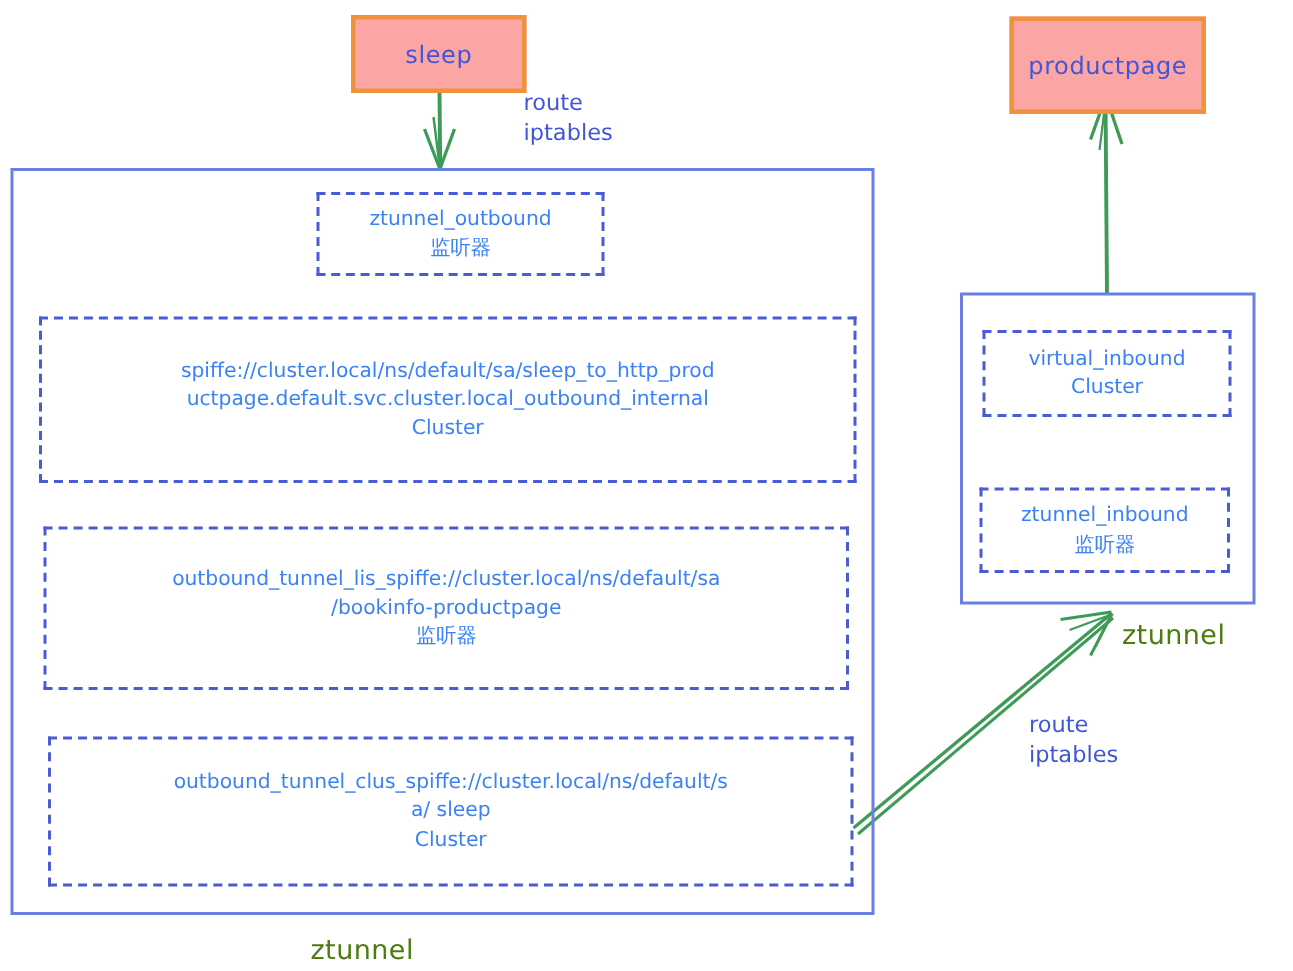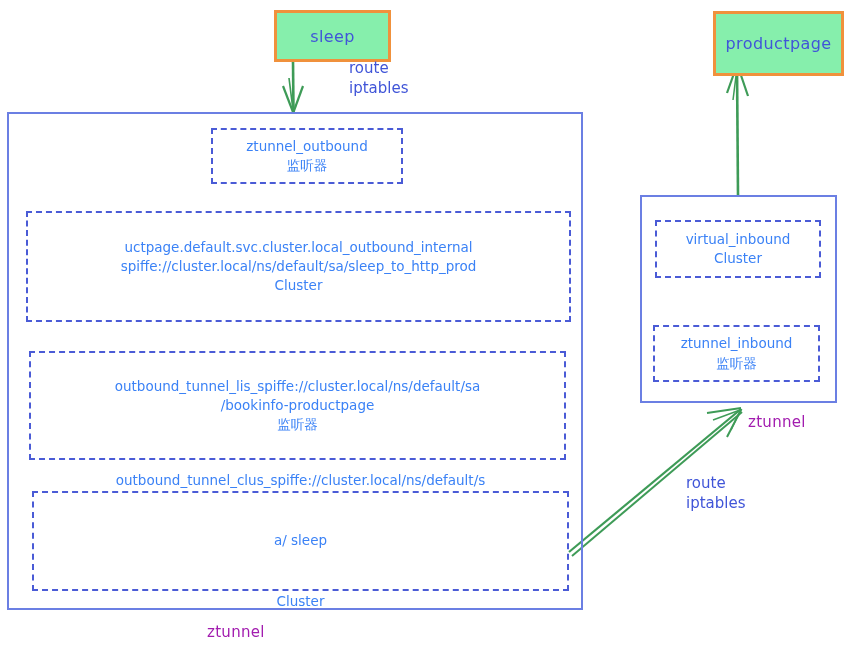--- a/index.html
+++ b/index.html
@@ -24,28 +24,27 @@
 
   .node {
     position: absolute;
     box-sizing: border-box;
     color: #4A5BD6;
   }
 
   
   .svc-box {
     border: 3px solid #F0913C;
-    background: #86efac;
+    background: #fca5a5;
     display: flex;
     align-items: center;
     justify-content: center;
     font-size: 16px;
     color: #4055D8;
     letter-spacing: 0.4px;
-    margin-left: 40px;
   }
 
   
   .container-box {
     border: 2px solid #6B7FE3;
     background: transparent;
   }
 
   
   .dashed-box {
@@ -69,21 +68,21 @@
 
   
   .label {
     position: absolute;
     font-size: 15px;
     line-height: 1.35;
     text-align: left;
     white-space: pre-line;
   }
   .label-blue { color: #4055D8; }
-  .label-orange { color: #a21caf; font-size: 15px; letter-spacing: 0.3px; }
+  .label-orange { color: #4d7c0f; font-size: 18px; letter-spacing: 0.3px; }
 
   svg.arrows {
     position: absolute;
     left: 0; top: 0;
     width: 862px;
     height: 647px;
     pointer-events: none;
   }
   .grn { stroke: #3E9B57; fill: none; }
 </style>
@@ -131,32 +130,32 @@
 
   <div class="node container-box" style="left:7px; top:112px; width:576px; height:498px;">
   </div>
 
   <div class="node dashed-box" style="left:211px; top:128px; width:192px; height:56px;">
     <span class="ln">ztunnel_outbound</span>
     <span class="ln">监听器</span>
   </div>
 
   <div class="node dashed-box" style="left:26px; top:211px; width:545px; height:111px;">
+    <span class="ln">spiffe://cluster.local/ns/default/sa/sleep_to_http_prod</span>
     <span class="ln">uctpage.default.svc.cluster.local_outbound_internal</span>
-    <span class="ln">spiffe://cluster.local/ns/default/sa/sleep_to_http_prod</span>
     <span class="ln">Cluster</span>
   </div>
 
   <div class="node dashed-box" style="left:29px; top:351px; width:537px; height:109px;">
     <span class="ln">outbound_tunnel_lis_spiffe://cluster.local/ns/default/sa</span>
     <span class="ln">/bookinfo-productpage</span>
     <span class="ln">监听器</span>
   </div>
 
-  <div class="node dashed-box" style="left:32px; top:491px; width:537px; height:100px;gap:41px;">
+  <div class="node dashed-box" style="left:32px; top:491px; width:537px; height:100px;">
     <span class="ln">outbound_tunnel_clus_spiffe://cluster.local/ns/default/s</span>
     <span class="ln">a/ sleep</span>
     <span class="ln">Cluster</span>
   </div>
 
   <div class="label label-orange" style="left:207px; top:622px; width:130px;">ztunnel</div>
 
   <div class="node container-box" style="left:640px; top:195px; width:197px; height:208px;">
   </div>
 

